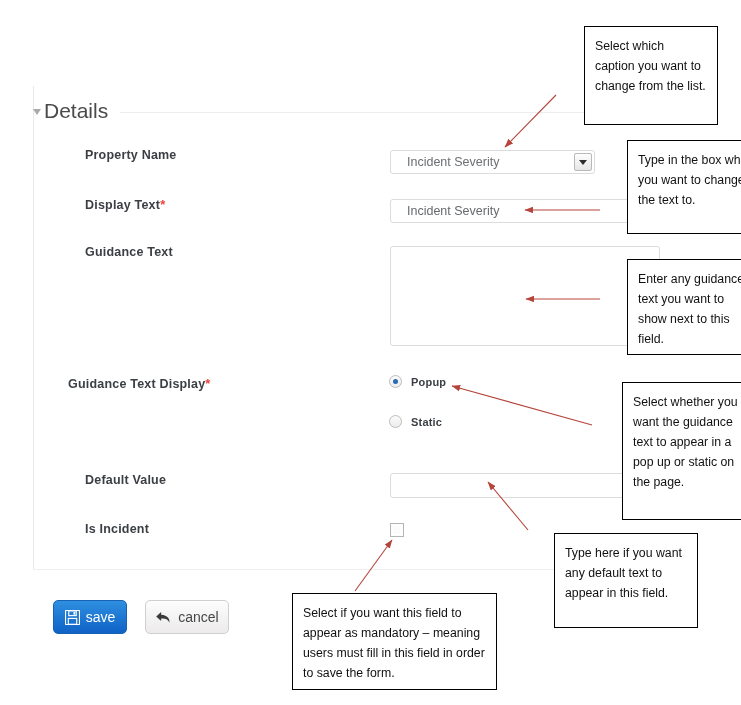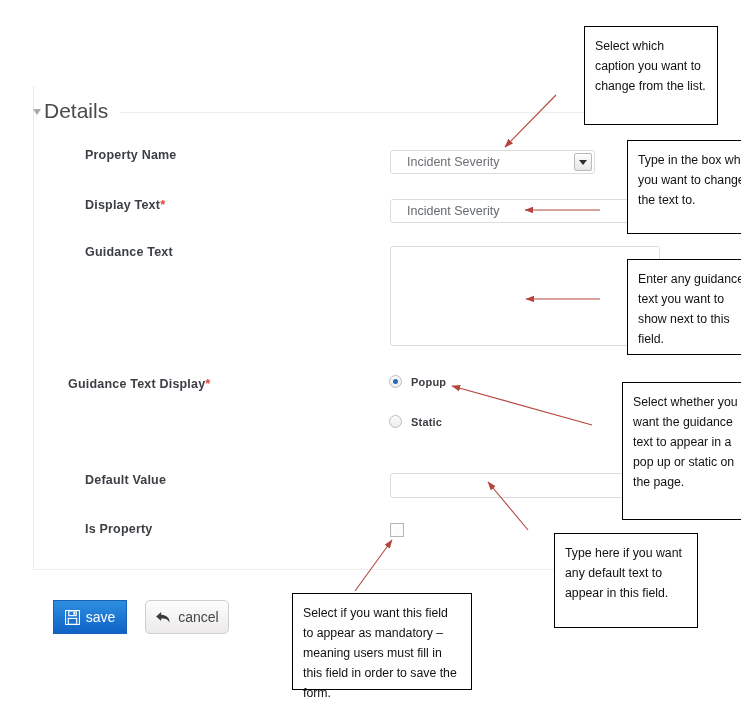--- a/index.html
+++ b/index.html
@@ -234,21 +234,21 @@
     border: 1px solid #ffffff;
   }
 
   
   #btn-save {
     position: absolute;
     left: 53px;
     top: 600px;
     width: 74px;
     height: 34px;
-    border-radius: 0;
+    border-radius: 5px;
     background: linear-gradient(#2e8fe0, #0f62c6);
     border: 1px solid #1762b4;
     box-sizing: border-box;
     display: flex;
     align-items: center;
     justify-content: center;
     gap: 6px;
     color: #ffffff;
     font-size: 14px;
     cursor: pointer;
@@ -285,21 +285,21 @@
     padding: 9px 10px 6px 10px;
     z-index: 50;
     margin-left: 27px;
   }
 
   #callout-1 { left: 557px; top: 26px;  width: 134px; height: 99px; }
   #callout-2 { left: 600px; top: 140px; width: 138px; height: 94px; }
   #callout-3 { left: 600px; top: 259px; width: 135px; height: 96px; }
   #callout-4 { left: 595px; top: 382px; width: 141px; height: 138px; }
   #callout-5 { left: 527px; top: 533px; width: 144px; height: 95px; }
-  #callout-6 { left: 265px; top: 593px; width: 180px; height: 97px; }
+  #callout-6 { left: 265px; top: 593px; width: 205px; height: 97px; }
 
   #arrows {
     position: absolute;
     left: 0; top: 0;
     width: 741px; height: 705px;
     z-index: 40;
     pointer-events: none;
   }
 </style>
 </head>
@@ -356,21 +356,21 @@
 </div>
 
 <div class="form-label" style="left:85px; top:473px;">
   <span>Default Value</span>
 </div>
 <div class="txt-input" id="input-default-value">
   <span></span>
 </div>
 
 <div class="form-label" style="left:85px; top:522px;">
-  <span>Is Property</span>
+  <span>Is Incident</span>
 </div>
 <div id="checkbox-mandatory"></div>
 
 <div id="btn-save">
   <svg width="15" height="15" viewBox="0 0 16 16">
     <rect x="0.5" y="0.5" width="15" height="15" rx="1" fill="none" stroke="#ffffff" stroke-width="1.3"></rect>
     <rect x="4" y="1" width="8" height="5" fill="none" stroke="#ffffff" stroke-width="1.2"></rect>
     <rect x="9" y="2" width="2" height="3" fill="#ffffff"></rect>
     <rect x="3.5" y="9" width="9" height="6.2" fill="none" stroke="#ffffff" stroke-width="1.2"></rect>
   </svg>

